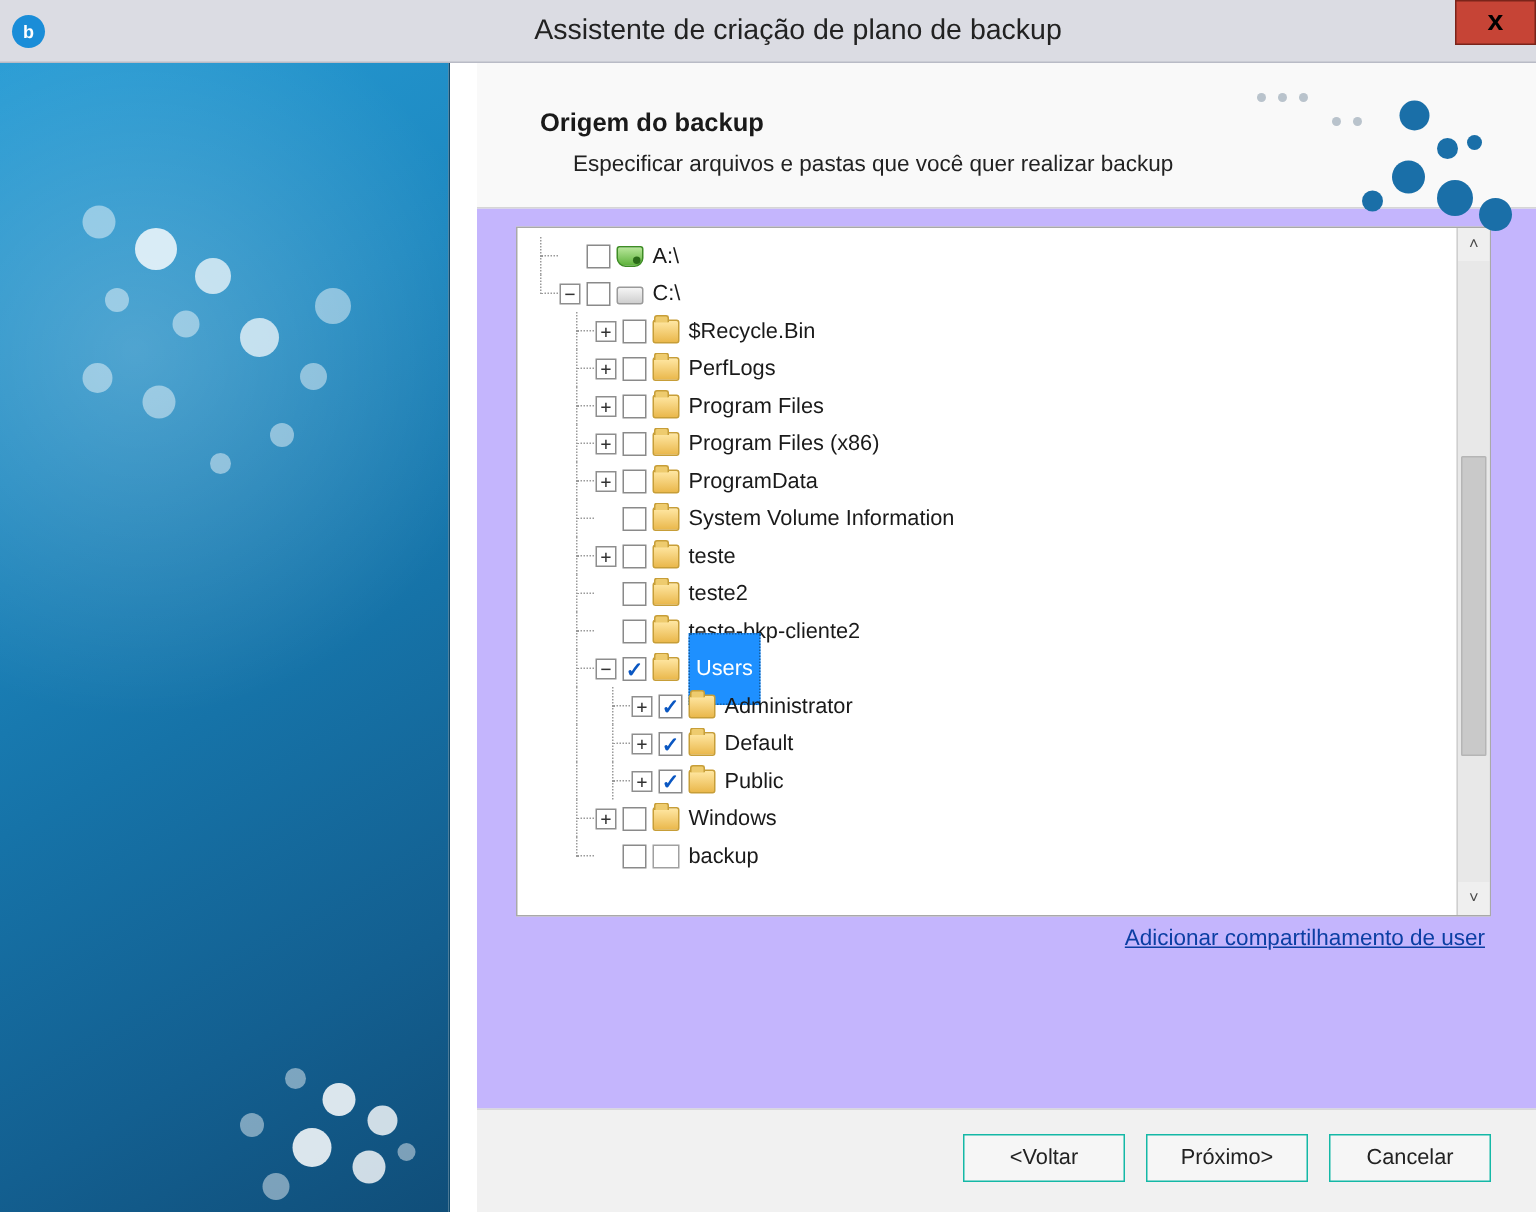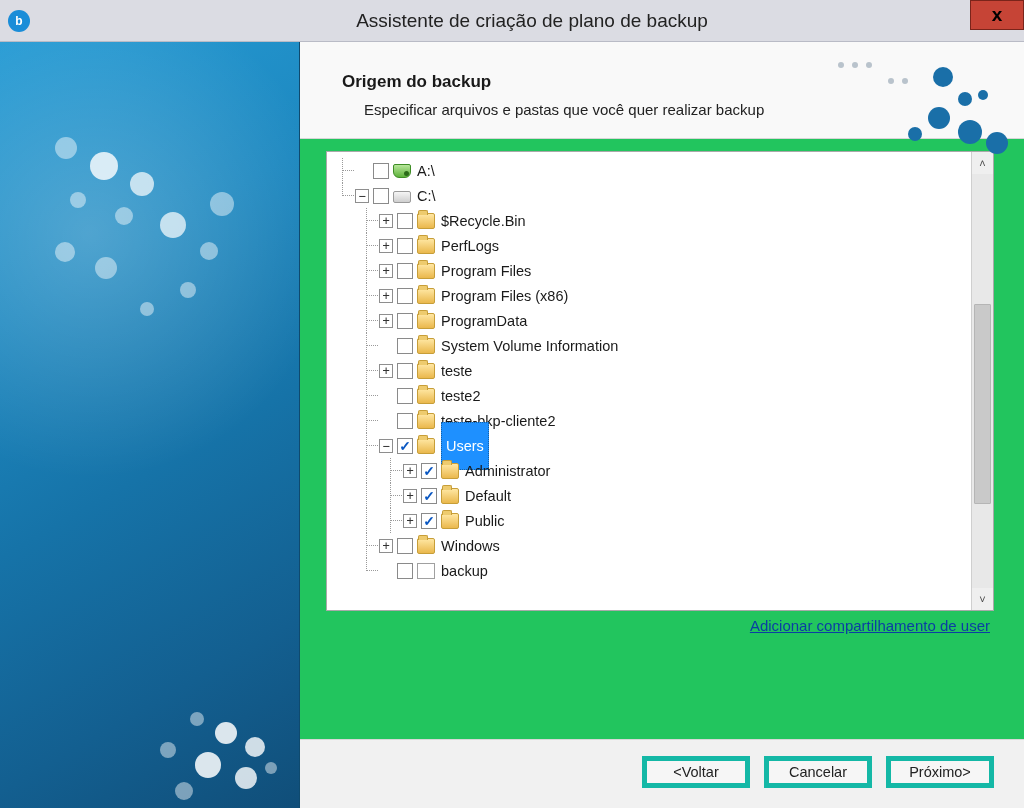--- a/index.html
+++ b/index.html
@@ -54,21 +54,21 @@
   
   .sidebar .dots .b1{width:14px;height:14px;left:190px;top:670px}
   .sidebar .dots .b2{width:22px;height:22px;left:215px;top:680px;background:rgba(255,255,255,.85)}
   .sidebar .dots .b3{width:20px;height:20px;left:245px;top:695px;background:rgba(255,255,255,.8)}
   .sidebar .dots .b4{width:16px;height:16px;left:160px;top:700px}
   .sidebar .dots .b5{width:26px;height:26px;left:195px;top:710px;background:rgba(255,255,255,.85)}
   .sidebar .dots .b6{width:22px;height:22px;left:235px;top:725px;background:rgba(255,255,255,.8)}
   .sidebar .dots .b7{width:12px;height:12px;left:265px;top:720px}
   .sidebar .dots .b8{width:18px;height:18px;left:175px;top:740px}
 
-  .main { flex: 1; display: flex; flex-direction: column; background: #22c55e; }
+  .main { flex: 1; display: flex; flex-direction: column; background: #c4b5fd; margin-left: 18px; }
 
   .header {
     padding: 30px 24px 18px 42px; position: relative; background: #f9f9f9;
     border-bottom: 1px solid #d6d6d6;
   }
   .header h1 { font-size: 17px; font-weight: 700; color: #1a1a1a; margin-bottom: 8px; }
   .header p { font-size: 15px; color: #222; max-width: 440px; margin-left: 22px; line-height: 1.35; }
   .header .decor {
     position: absolute; right: 16px; top: 10px; width: 170px; height: 110px;
   }
@@ -193,21 +193,21 @@
   }
   .link { color:#0b3ea3; text-decoration: underline; cursor:pointer; font-size:15px; }
   .links-row2 { text-align:right; padding:6px 4px 0 4px; }
 
   .footer {
     border-top:1px solid #d8d8d8; padding:16px 30px 20px 0;
     display:flex; justify-content:flex-end; gap:14px; background:#f1f1f1;
     margin-top:auto;
   }
   .btn {
-    min-width:108px; height:32px; border:5px solid #14b8a6; background:#f6f6f6;
+    min-width:108px; height:32px; border:1px solid #14b8a6; background:#f6f6f6;
     cursor:pointer; font-size:14.5px; color:#222;
   }
 </style>
 </head>
 <body>
 
 <div class="titlebar">
   <div class="app-icon">b</div>
   <div class="title">Assistente de criação de plano de backup</div>
   <div class="close-btn">x</div>
@@ -447,18 +447,18 @@
       </div>
 
       <div class="links-row2">
         <span class="link">Adicionar  compartilhamento de user</span>
       </div>
 
     </div>
 
     <div class="footer">
       <button class="btn">&lt;Voltar</button>
+      <button class="btn">Próximo&gt;</button>
       <button class="btn">Cancelar</button>
-      <button class="btn">Próximo&gt;</button>
     </div>
 
   </div>
 </div>
 
 </body></html>

